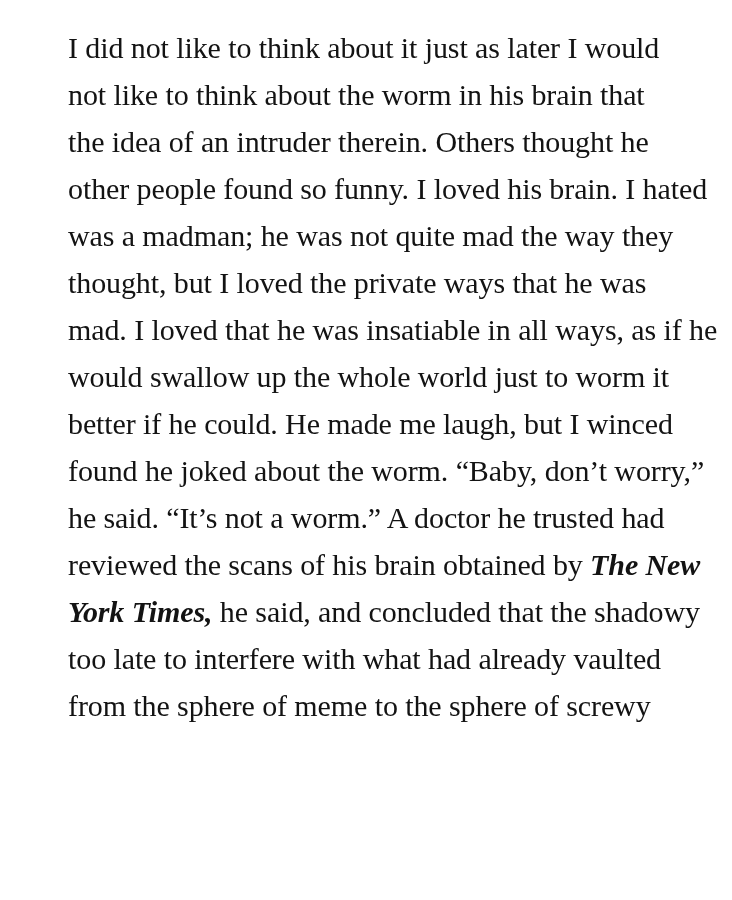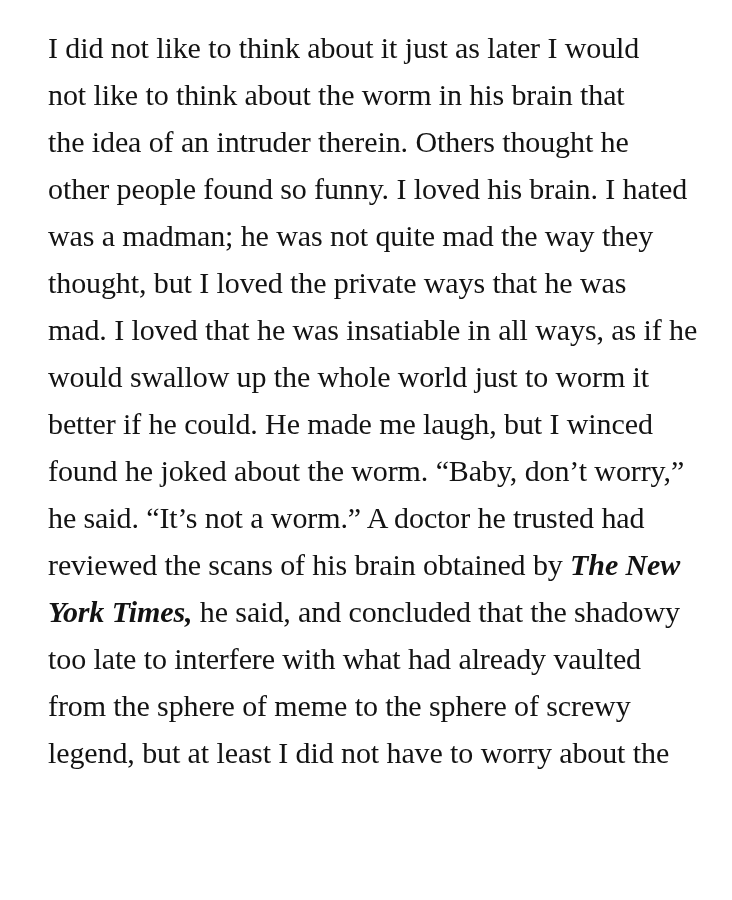--- a/index.html
+++ b/index.html
@@ -22,20 +22,21 @@
     padding: 24px 20px 0 48px;
     font-family: "Liberation Serif", serif;
     font-size: 30px;
     line-height: 47px;
     color: #131313;
     letter-spacing: -0.1px;
   }
   .line {
     height: 47px;
     white-space: pre;
+    margin-left: 20px;
   }
   .seg {
     font-style: normal;
   }
   .seg.italic {
     font-style: italic;
     font-weight: bold;
   }
 </style>
 </head>
@@ -51,15 +52,14 @@
       <div class="line"><span class="seg">thought, but I loved the private ways that he was</span></div>
       <div class="line"><span class="seg">mad. I loved that he was insatiable in all ways, as if he</span></div>
       <div class="line"><span class="seg">would swallow up the whole world just to worm it</span></div>
       <div class="line"><span class="seg">better if he could. He made me laugh, but I winced</span></div>
       <div class="line"><span class="seg">found he joked about the worm. “Baby, don’t worry,”</span></div>
       <div class="line"><span class="seg">he said. “It’s not a worm.” A doctor he trusted had</span></div>
       <div class="line"><span class="seg">reviewed the scans of his brain obtained by </span><span class="seg italic">The New</span></div>
       <div class="line"><span class="seg italic">York Times,</span><span class="seg"> he said, and concluded that the shadowy</span></div>
       <div class="line"><span class="seg">too late to interfere with what had already vaulted</span></div>
       <div class="line"><span class="seg">from the sphere of meme to the sphere of screwy</span></div>
-      <div class="line"><span class="seg">legend, but at least I did not have to worry about the</span></div>
     </div>
 </main>
 
 </body></html>

